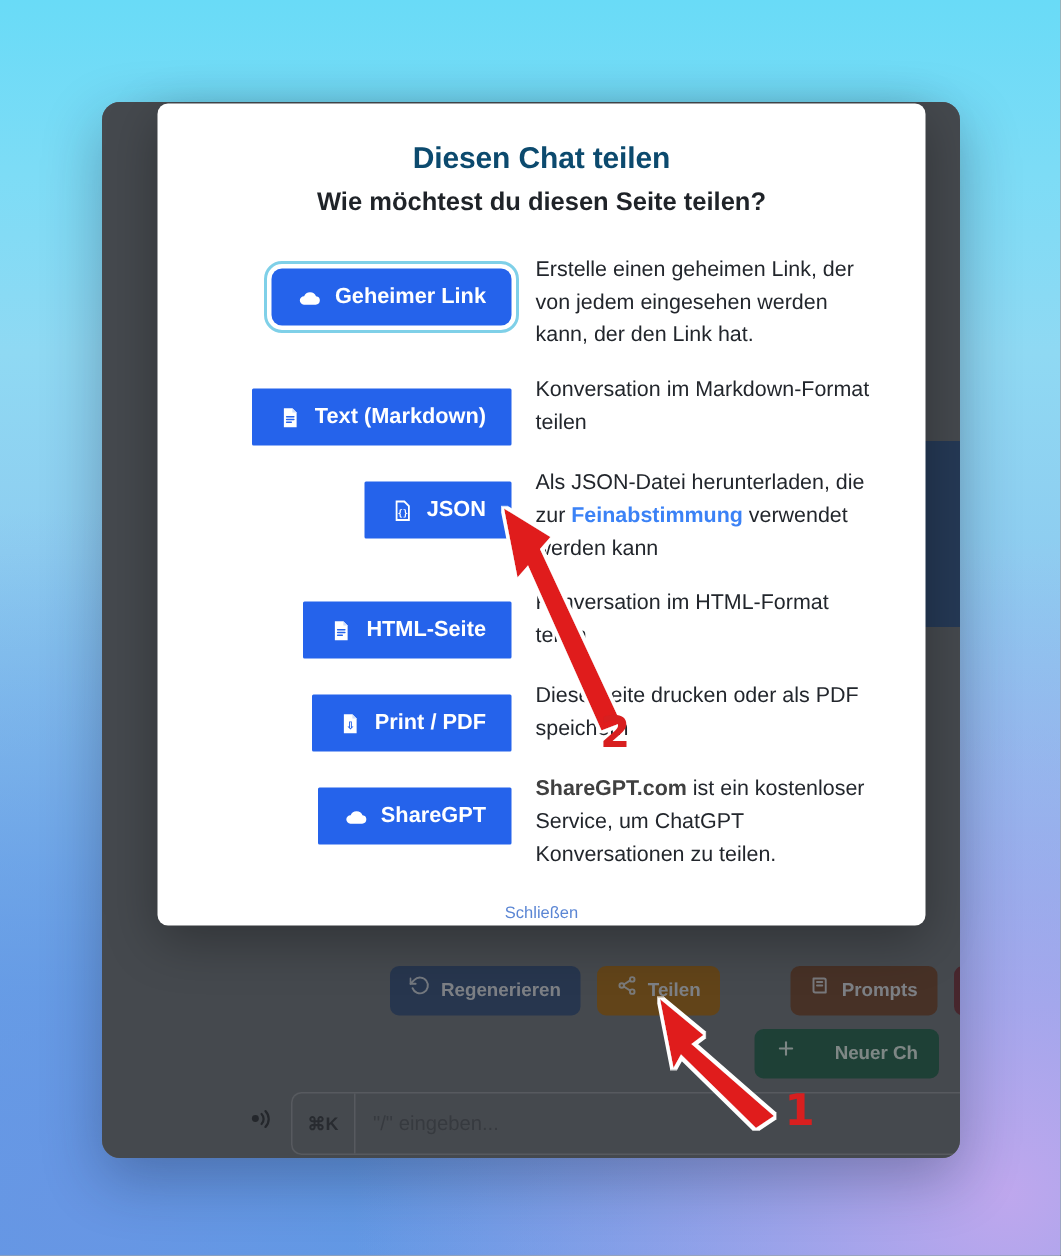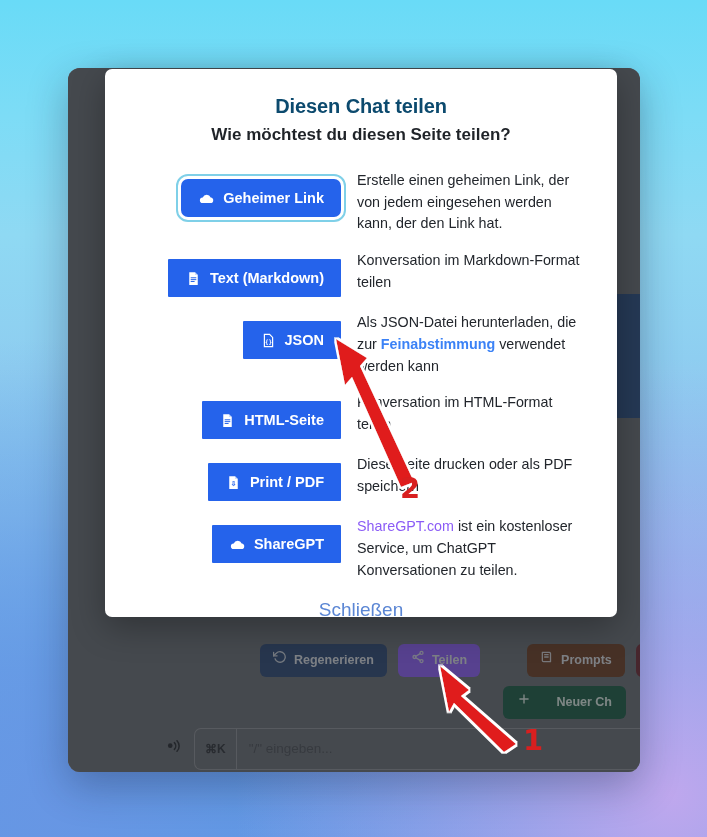--- a/index.html
+++ b/index.html
@@ -103,21 +103,21 @@
     padding: 0 13px;
     border-radius: 6px;
     color: #d9dce2;
     font-size: 12.5px;
     font-weight: 600;
     white-space: nowrap;
     opacity: 0.82;
   }
   .tool-btn svg { flex: 0 0 auto; opacity: 0.9; }
   #btn-regenerate { background: #2a4673; }
-  #btn-share      { background: #8b5cf6; }
+  #btn-share      { background: #a16207; }
   #btn-prompts    { background: #6b3c22; margin-left: 36px; }
   #btn-chat       { background: #6b2430; }
 
   #new-chat-btn {
     position: absolute;
     right: 14px;
     top: 50px;
     display: flex;
     align-items: center;
     gap: 25px;
@@ -238,28 +238,28 @@
     border-radius: 7px;
   }
   .option-desc {
     flex: 1;
     font-size: 14.3px;
     line-height: 1.52;
     color: #22262c;
     padding-top: 3px;
   }
   .link-inline { color: #3b82f6; font-weight: 700; }
-  .bold-inline { font-weight: 400; color: #8b5cf6; }
+  .bold-inline { font-weight: 700; color: #404040; }
 
   #close-row {
     margin-top: 18px;
     text-align: center;
   }
   #close-link {
-    font-size: 19px;
+    font-size: 11px;
     color: #5b86d4;
     text-decoration: none;
     cursor: pointer;
   }
 
   
   #annotations {
     position: absolute;
     inset: 0;
     pointer-events: none;

